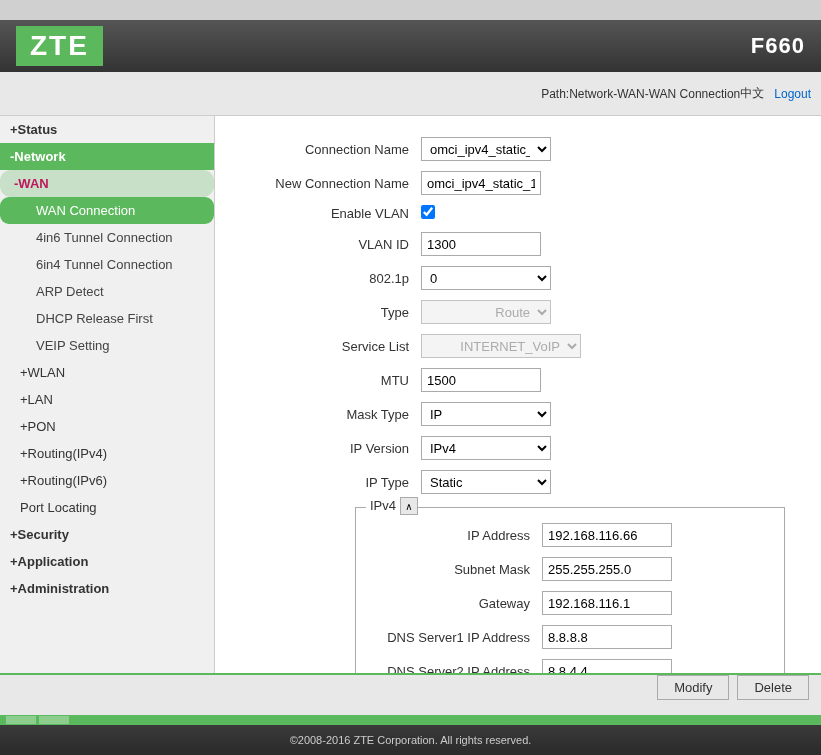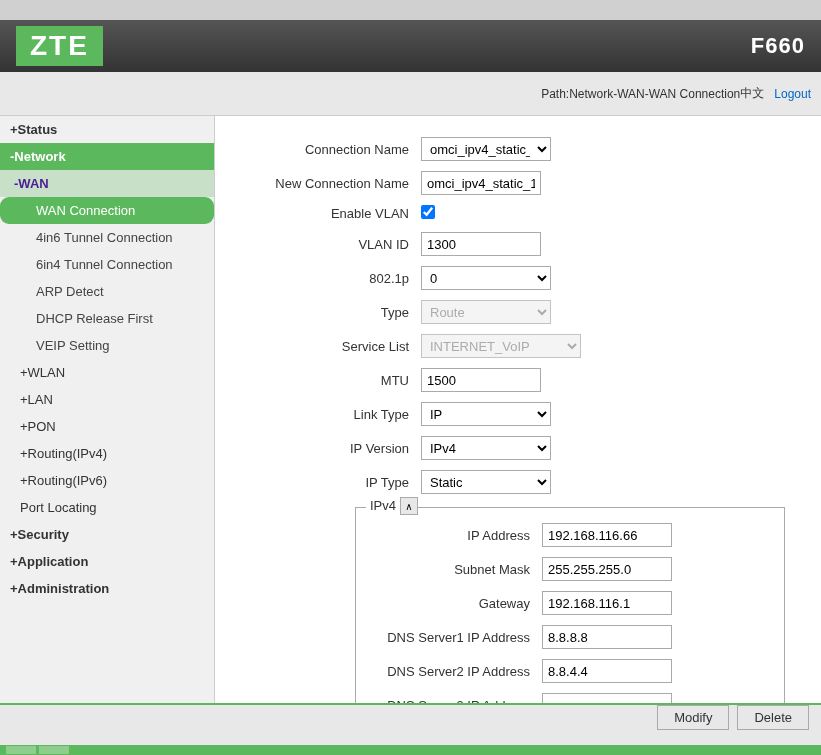--- a/index.html
+++ b/index.html
@@ -60,21 +60,21 @@
       font-size: 13px;
       color: #333;
       display: block;
     }
     .sidebar-item.active { background: #5cb85c; color: white; }
     .sidebar-item.section { font-weight: bold; color: #333; }
     .sidebar-item.sub { padding-left: 20px; }
     .sidebar-item.subsub { padding-left: 36px; color: #444; }
     .sidebar-item.subsub.active { background: #5cb85c; color: white; border-radius: 9px; }
     .sidebar-item.section-neg { font-weight: bold; color: white; background: #5cb85c; }
-    .sidebar-item.section-neg-sub { font-weight: bold; color: #4c1d95; padding-left: 14px; }
+    .sidebar-item.section-neg-sub { font-weight: bold; color: #be185d; padding-left: 14px; border-radius: 11px; }
 
     
     .content {
       flex: 1;
       padding: 16px 20px;
       background: white;
       overflow-y: auto;
     }
 
     
@@ -97,20 +97,21 @@
     select {
       border: 1px solid #aaa;
       padding: 2px 4px;
       font-size: 13px;
       height: 24px;
       background: white;
     }
     select:disabled {
       background: #f0f0f0;
       color: #888;
+      text-align: right;
     }
     input[type="checkbox"] {
       width: 14px;
       height: 14px;
     }
 
     
     .ipv4-box {
       border: 1px solid #aaa;
       margin: 8px 0 8px 60px;
@@ -293,21 +294,21 @@
               </select>
             </td>
           </tr>
           <tr>
             <td class="form-label">MTU</td>
             <td class="form-value">
               <input type="text" value="1500" style="width: 120px;">
             </td>
           </tr>
           <tr>
-            <td class="form-label">Link Type</td>
+            <td class="form-label">Mask Type</td>
             <td class="form-value">
               <select style="width:130px;">
                 <option selected="">IP</option>
                 <option>PPPoE</option>
               </select>
             </td>
           </tr>
           <tr>
             <td class="form-label">IP Version</td>
             <td class="form-value">
@@ -381,13 +382,16 @@
   <div class="footer-area">
     <button class="btn">Modify</button>
     <button class="btn">Delete</button>
   </div>
 
   <div class="green-bar-bottom">
     <div class="green-bar-bottom-stripe"></div>
     <div class="green-bar-bottom-stripe"></div>
   </div>
 
+  <div class="bottom-copyright">
+    <span>©2008-2016 ZTE Corporation. All rights reserved.</span>
+  </div>
 </div>
 
 </body></html>

